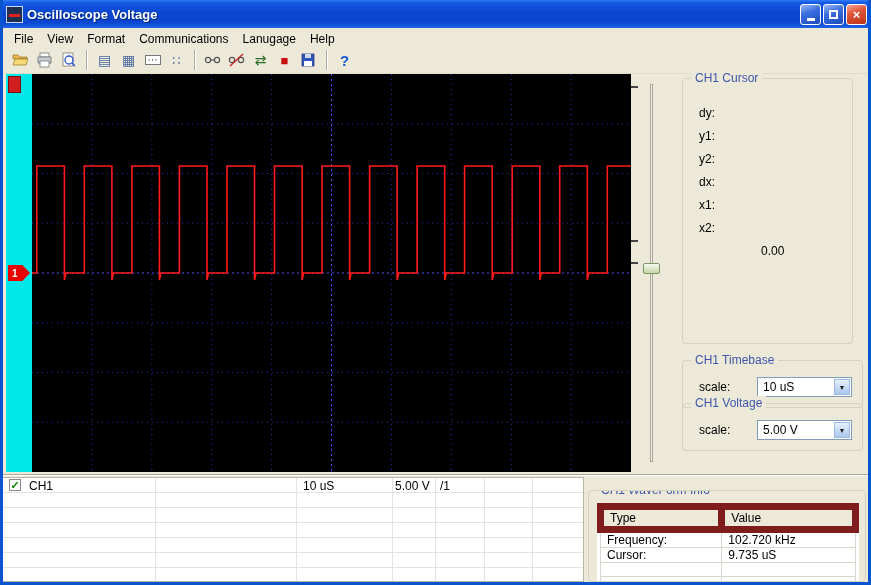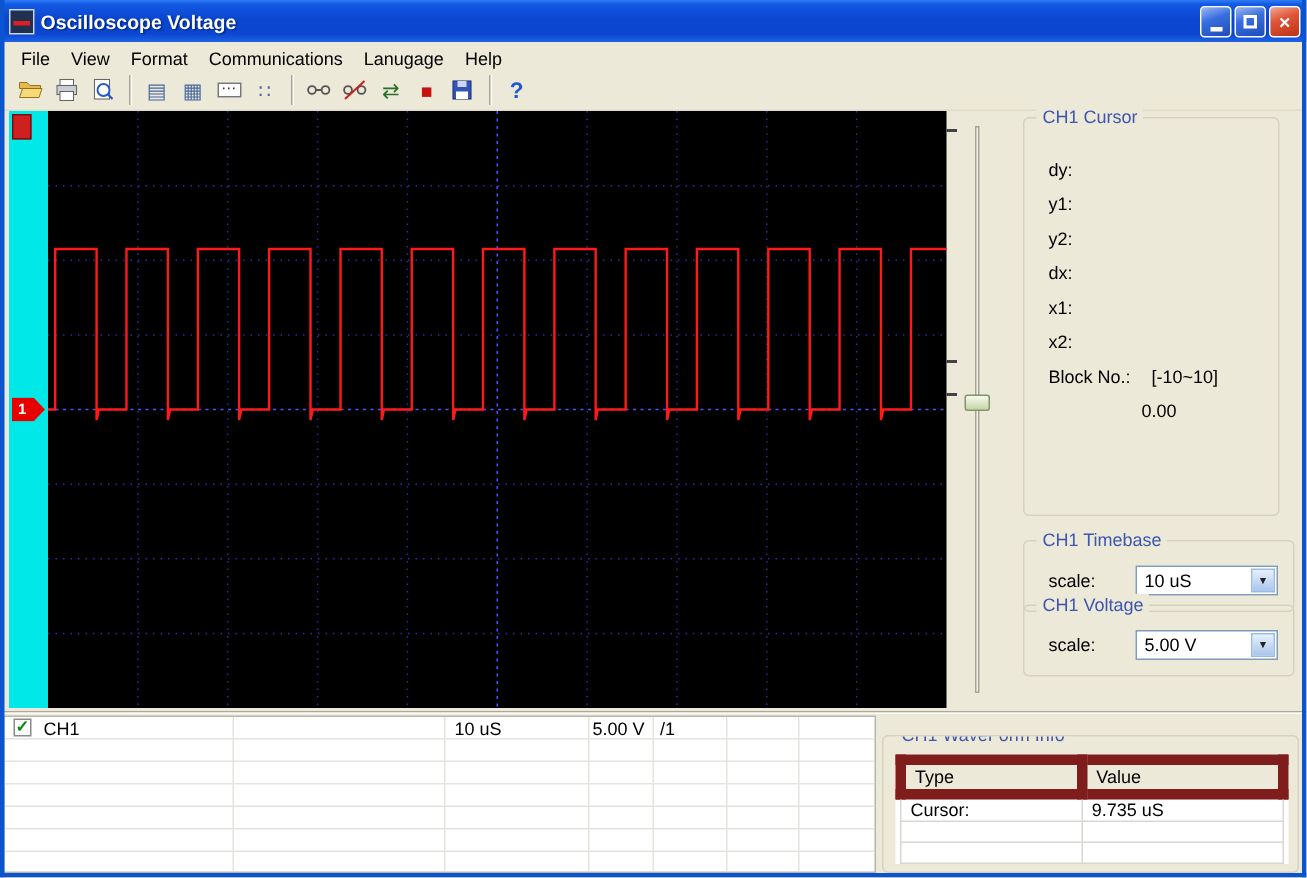--- a/index.html
+++ b/index.html
@@ -208,24 +208,20 @@
       </div>
     <div class="cur-row">
         <span>dx:</span>
       </div>
     <div class="cur-row">
         <span>x1:</span>
       </div>
     <div class="cur-row">
         <span>x2:</span>
       </div>
-    <div class="cur-row">
-      <span>Block No.:</span>
-      <span class="cur-val">[-10~10]</span>
-    </div>
     <div class="cur-row" style="padding-left:62px">
       <span>0.00</span>
     </div>
   </div>
 </div>
 
 <div class="groupbox" style="left:682px;top:360px;width:181px;height:48px">
   <span class="gb-title">CH1 Timebase</span>
   <div class="scale-row">
     <span>scale:</span>
@@ -279,20 +275,24 @@
         <col class="c2">
       </colgroup>
     <thead>
       <tr>
         <th>Type</th>
         <th>Value</th>
       </tr>
     </thead>
     <tbody>
       <tr>
+        <td>Frequency:</td>
+        <td>102.720 kHz</td>
+      </tr>
+      <tr>
         <td>Cursor:</td>
         <td>9.735 uS</td>
       </tr>
       <tr>
           <td></td>
           <td></td>
         </tr>
       <tr>
           <td></td>
           <td></td>

